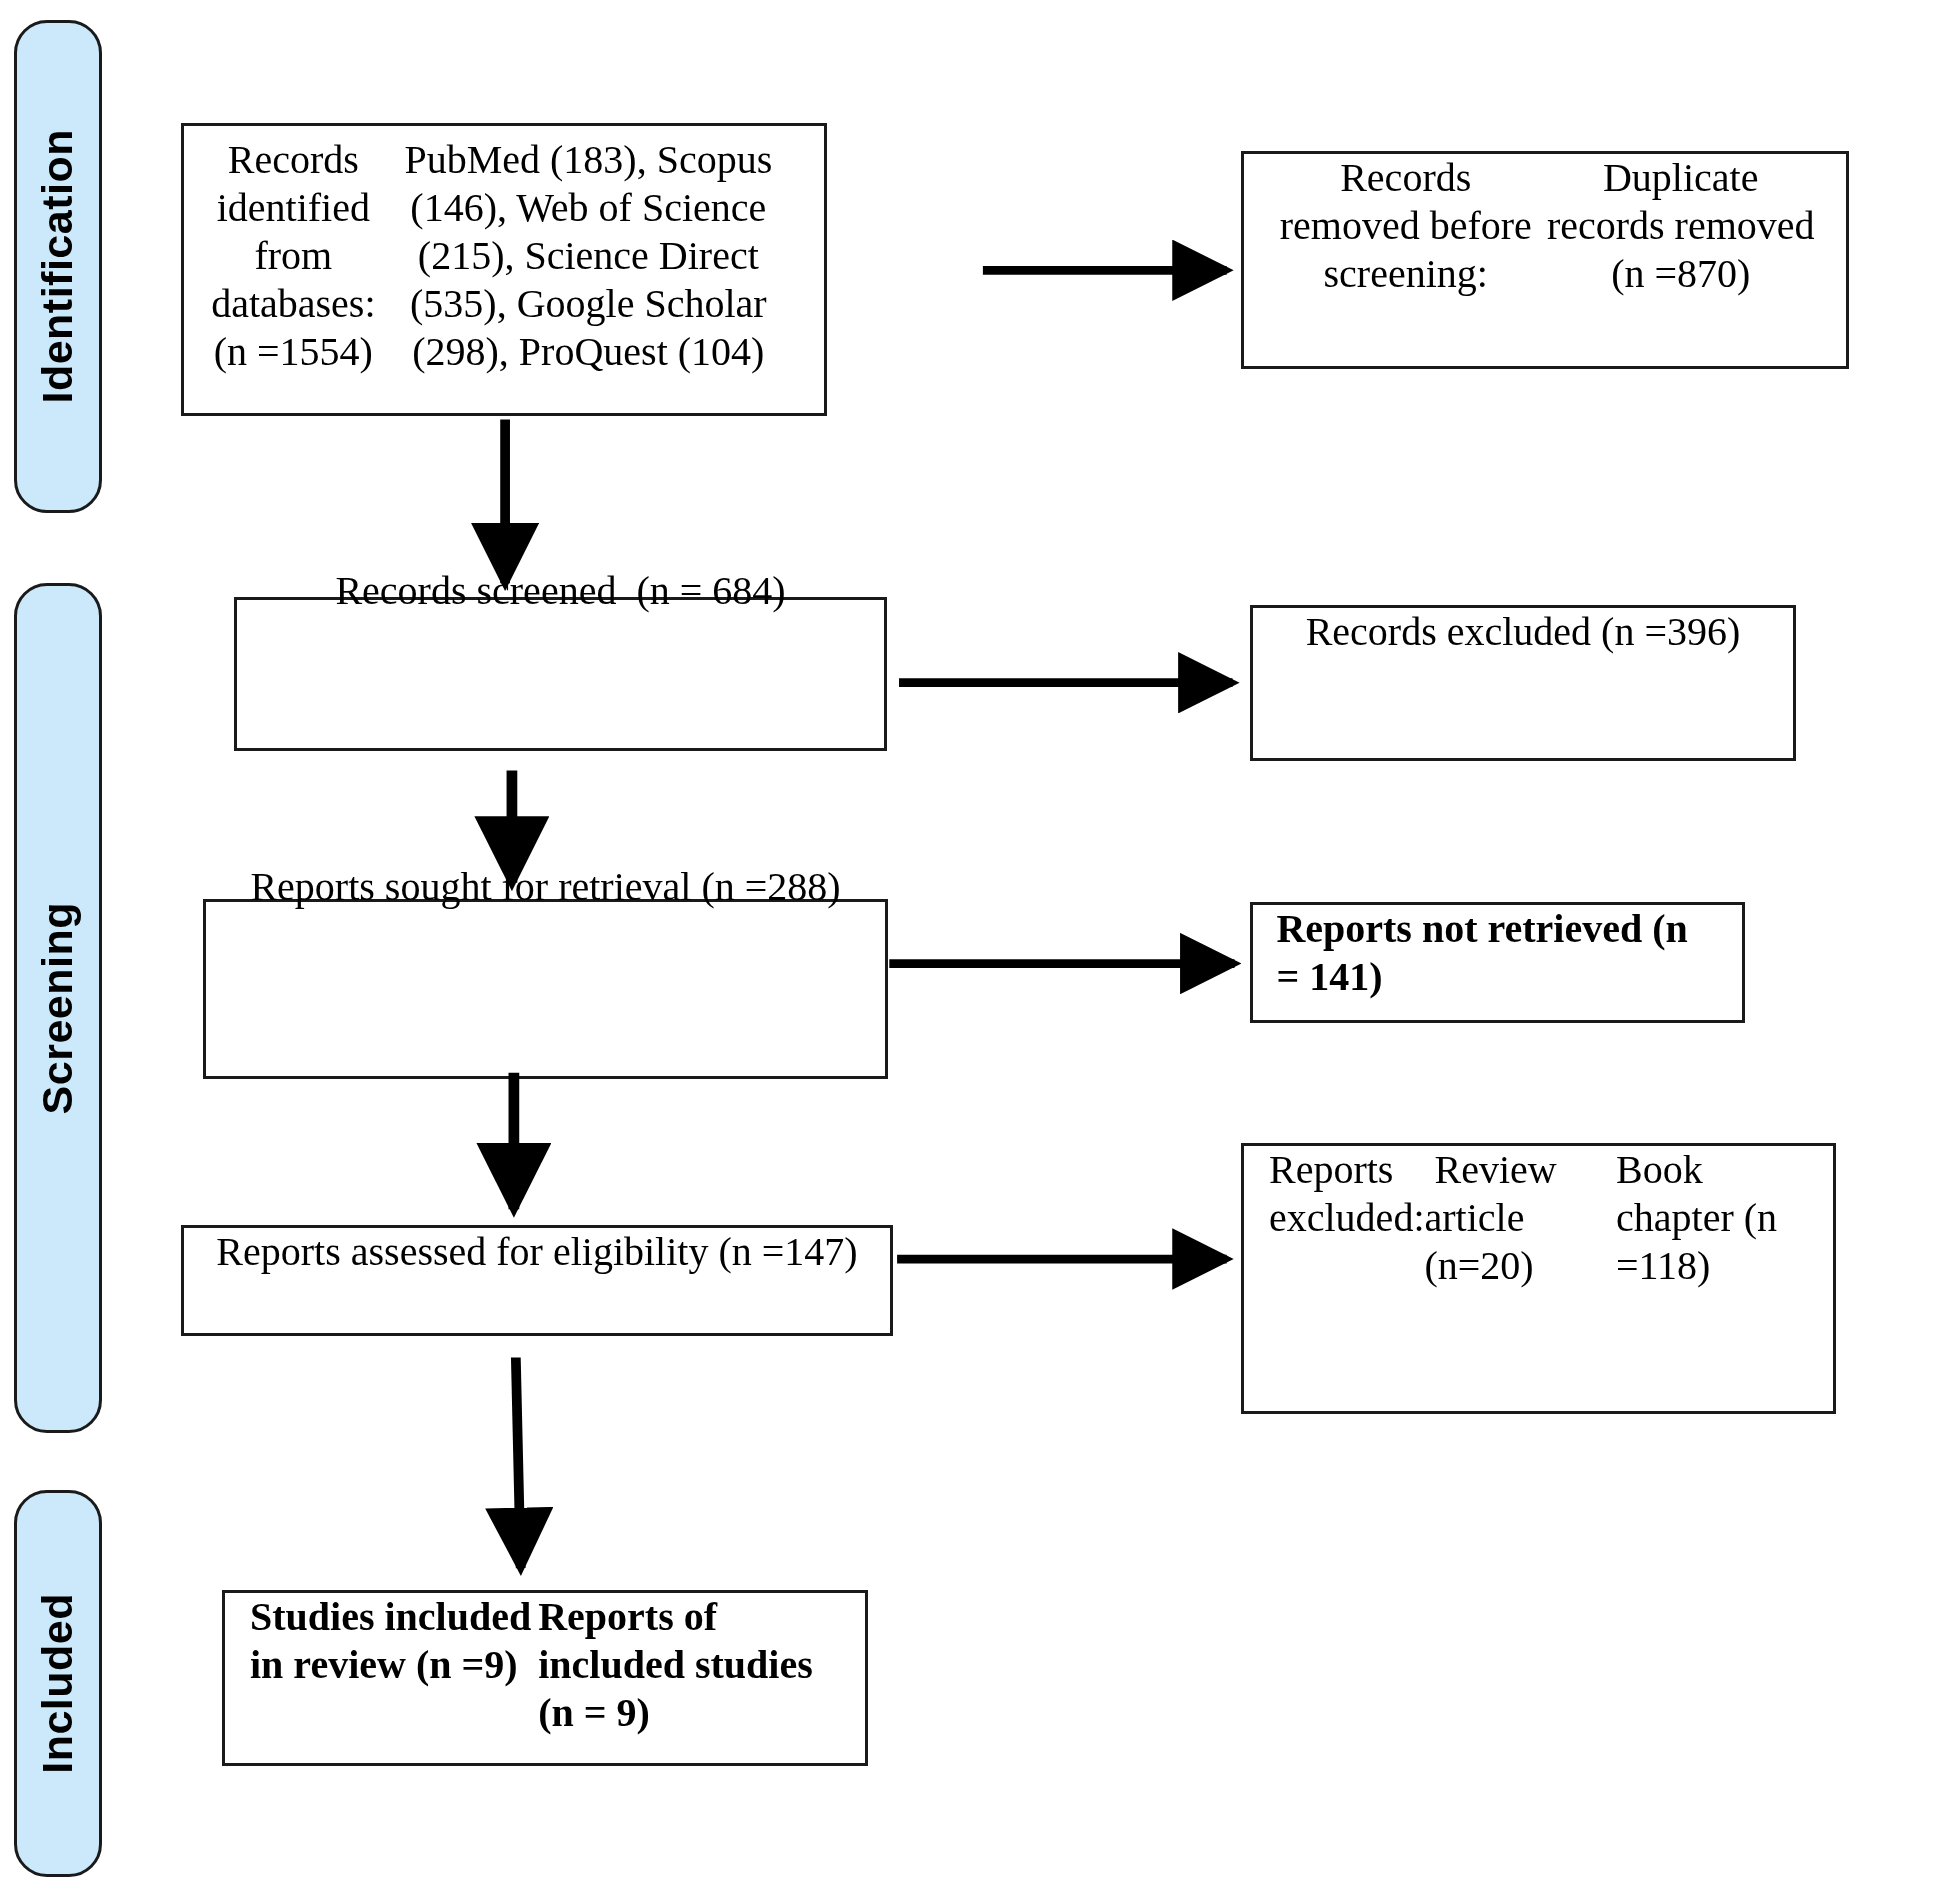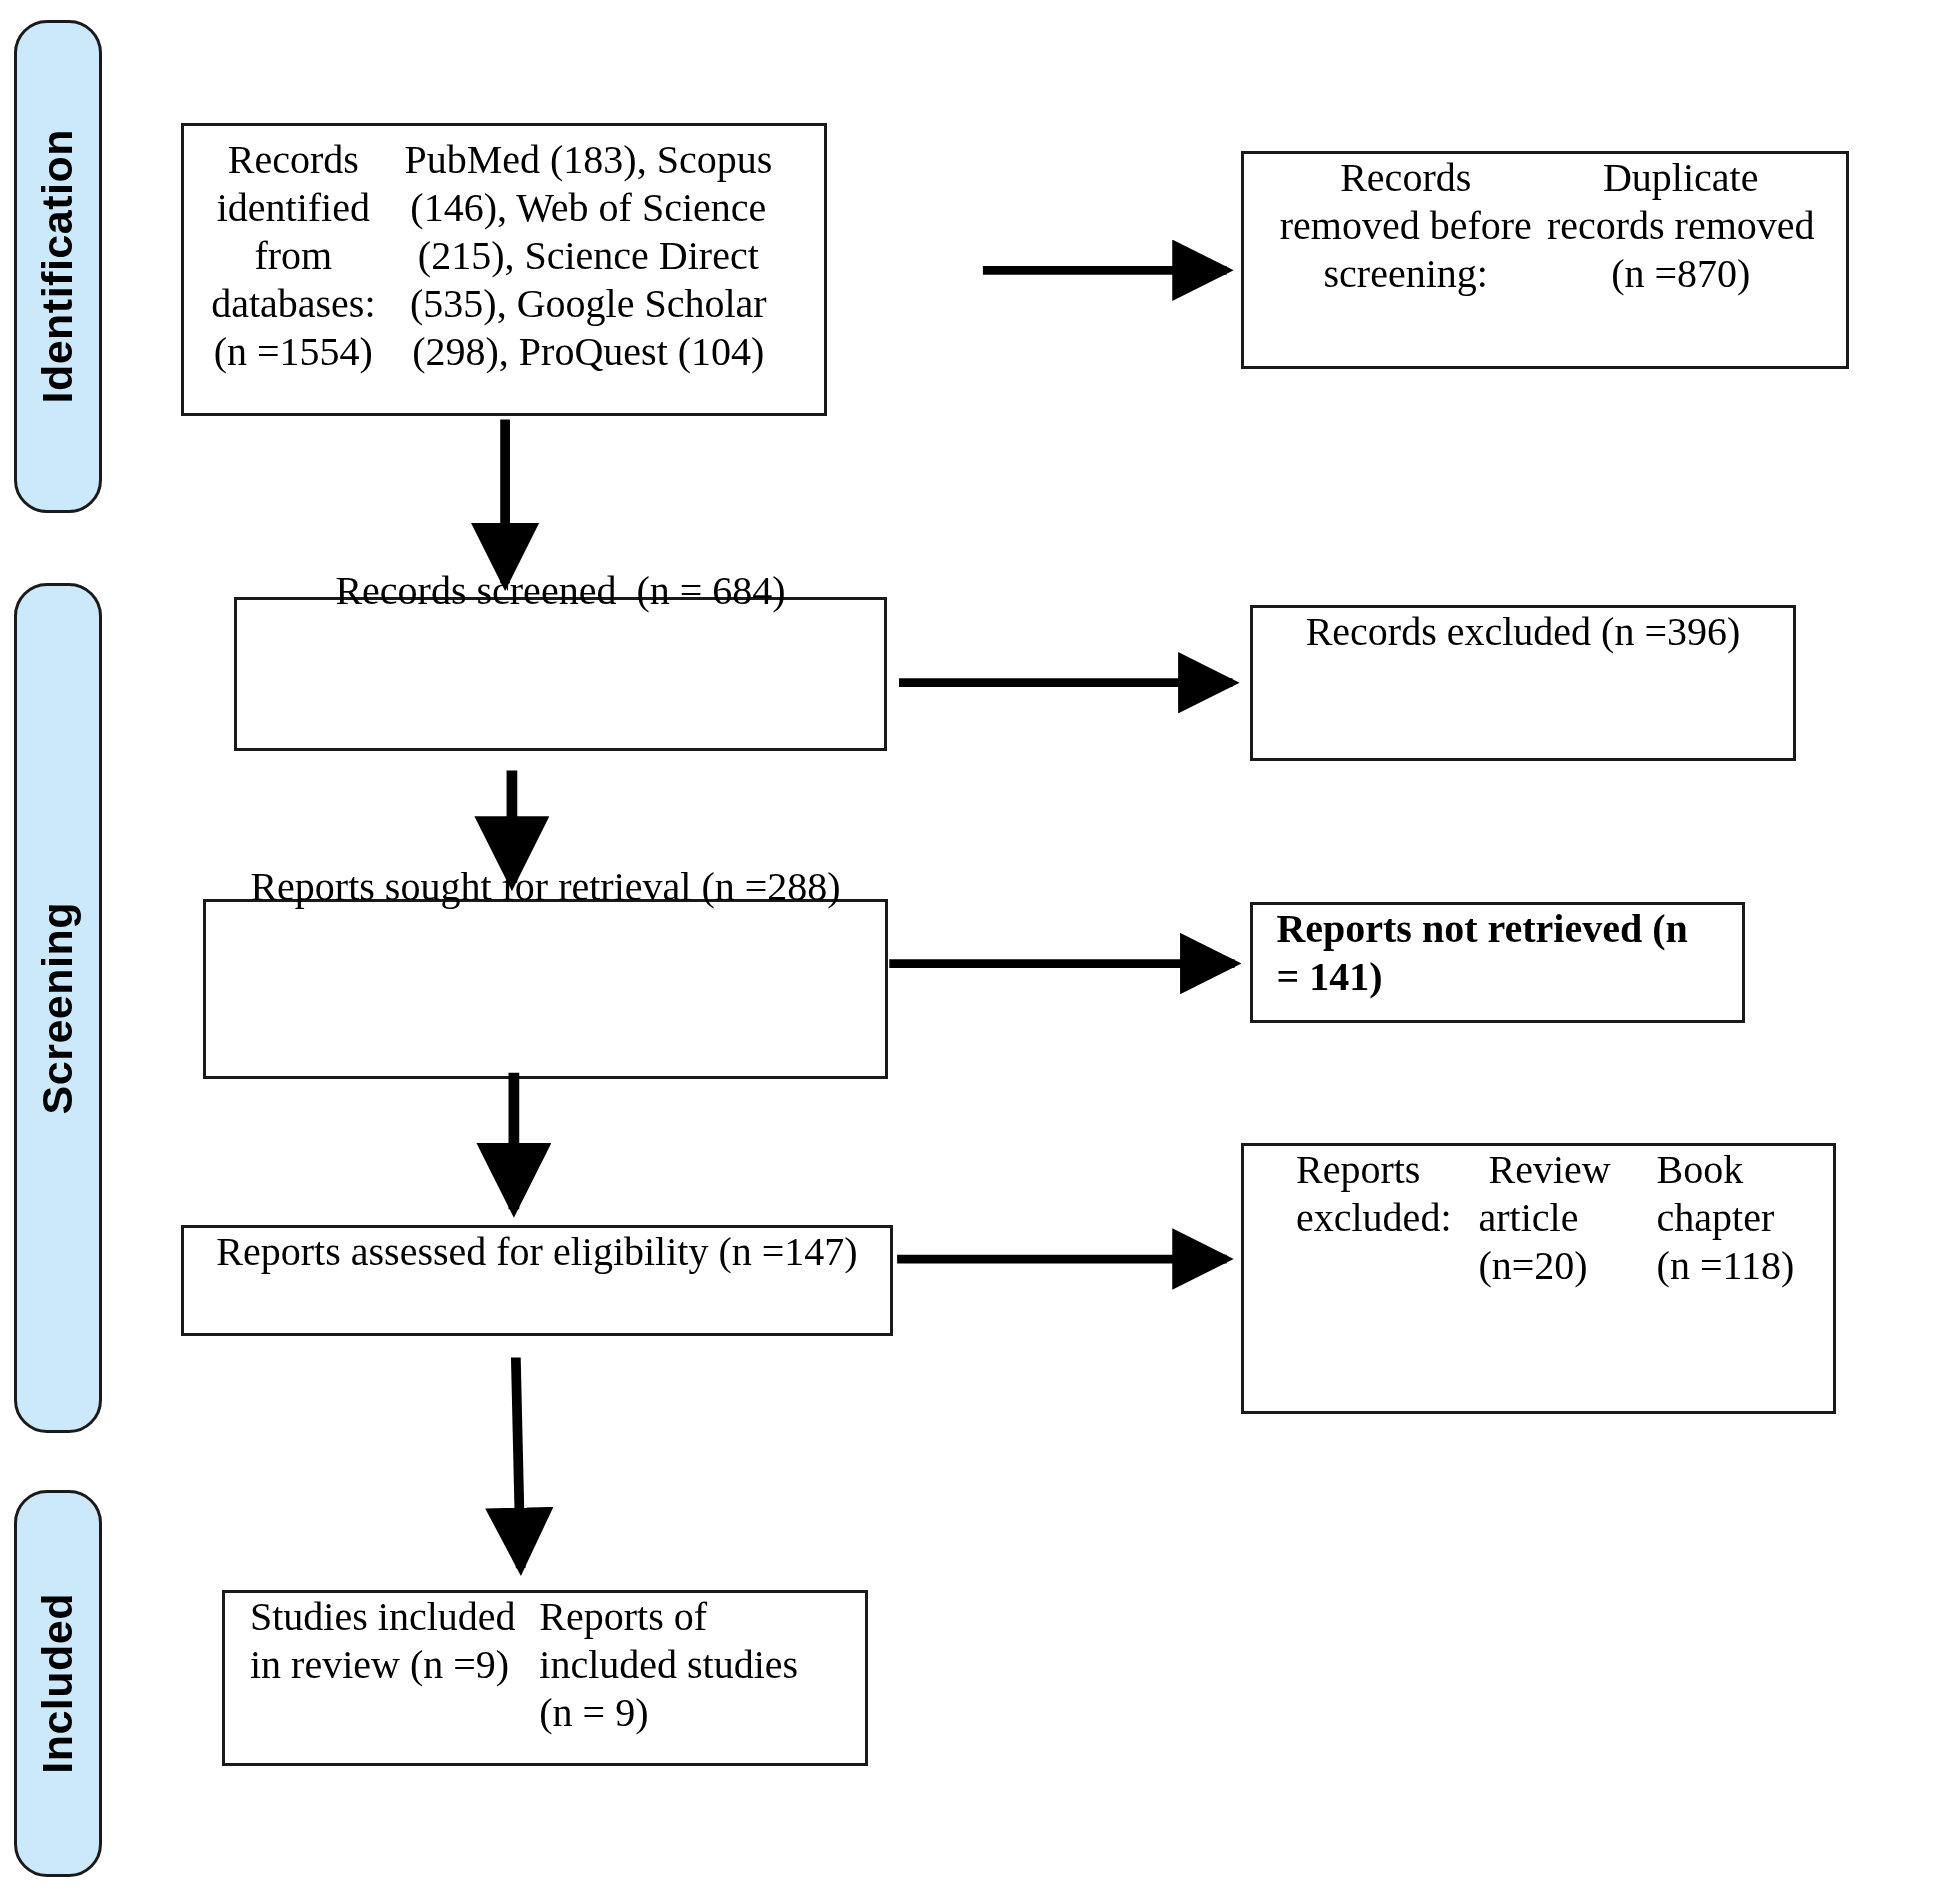--- a/index.html
+++ b/index.html
@@ -76,25 +76,25 @@
   .box-sought           { left: 203px;  top: 899px;  width: 685px;  height: 180px; padding: 0 23.4px; }
   .box-sought .line     { text-align: left; margin-top: -39px; }
 
   .box-notretrieved     { left: 1250px; top: 902px;  width: 495px;  height: 121px; padding: 0 23.4px; font-weight: bold; }
   .box-notretrieved .line { text-align: left; }
 
   .box-assessed         { left: 181px;  top: 1225px; width: 712px;  height: 111px; padding: 0 23.4px; }
   .box-assessed .line   { text-align: left; }
 
   .box-repexcluded      { left: 1241px; top: 1143px; width: 595px;  height: 271px; padding: 0 25px; }
-  .box-repexcluded .line{ text-align: left; margin-left: 27px; }
+  .box-repexcluded .line{ text-align: left; }
   .box-repexcluded .l1  { margin-bottom: 25px; }
   .box-repexcluded .l2  { margin-bottom: 25px; }
 
-  .box-included         { left: 222px;  top: 1590px; width: 646px;  height: 176px; padding: 0 25px; }
+  .box-included         { left: 222px;  top: 1590px; width: 646px;  height: 176px; padding: 0 25px; font-weight: bold; }
   .box-included .line   { text-align: left; }
 
   
   #connectors {
     position: absolute;
     left: 0;
     top: 0;
     width: 1958px;
     height: 1893px;
     pointer-events: none;

